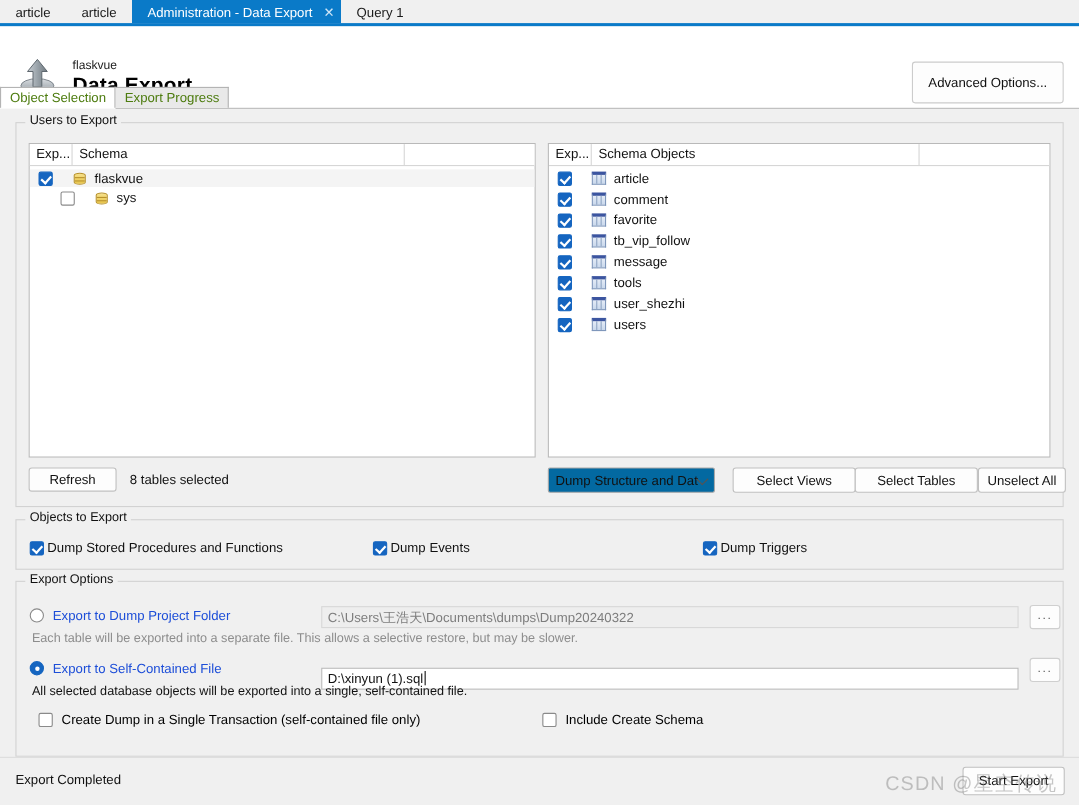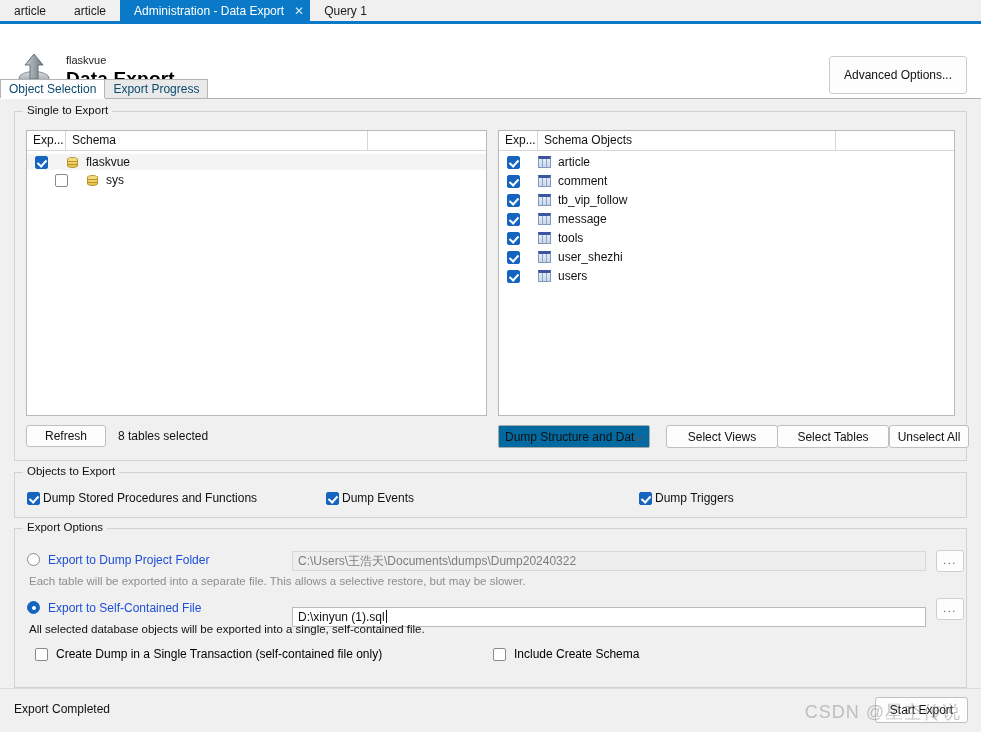--- a/index.html
+++ b/index.html
@@ -104,21 +104,21 @@
     box-sizing: border-box;
   }
   .inner-tab {
     height: 19px;
     line-height: 19px;
     padding: 0 8px;
     font-size: 12px;
     border: 1px solid #b4b4b4;
     border-bottom: none;
     background: #e9e9e9;
-    color: #0c4a6e;
+    color: #4d7c0f;
     margin-right: -1px;
     box-sizing: border-box;
   }
   .inner-tab.active {
     background: #ffffff;
     position: relative;
     z-index: 2;
     box-shadow: 0 1px 0 0 #fff;
   }
 
@@ -310,21 +310,21 @@
   .cb-opt {
     position: absolute;
     display: flex;
     align-items: center;
     gap: 3px;
     font-size: 12px;
     color: #111;
     top: 18px;
   }
   #opt-proc { left: 12px; }
-  #opt-events { left: 311px; }
+  #opt-events { left: 324px; }
   #opt-trig { left: 624px; }
 
   
   .radio {
     width: 13px; height: 13px; border-radius: 50%;
     border: 1px solid #8a8a8a; background: #fff;
     box-sizing: border-box; flex: 0 0 auto; position: relative;
   }
   .radio.on { border-color: #1565c0; background: #1565c0; }
   .radio.on::after {
@@ -472,21 +472,21 @@
 </div>
 
 <div class="inner-tabs">
   <div class="inner-tab active">Object Selection</div>
   <div class="inner-tab">Export Progress</div>
 </div>
 
 <div class="panel">
 
   <div class="group" id="grp-tables">
-    <div class="glabel">Single to Export</div>
+    <div class="glabel">Users to Export</div>
 
     <div class="listbox" id="list-left">
       <div class="lb-head">
         <div class="col c1">Exp...</div>
         <div class="col c2">Schema</div>
         <div class="col c3"></div>
       </div>
       <div class="lb-row sel" style="margin-top:3px;">
         <span class="cb-cell">
             <span class="cbx on"></span>
@@ -522,20 +522,27 @@
               <span class="cbx on"></span>
             </span>
             <span class="ico-tbl"></span>
             <span class="row-label">comment</span>
           </div>
           <div class="lb-row" style="margin-top: 3px;">
             <span class="cb-cell">
               <span class="cbx on"></span>
             </span>
             <span class="ico-tbl"></span>
+            <span class="row-label">favorite</span>
+          </div>
+          <div class="lb-row" style="margin-top: 3px;">
+            <span class="cb-cell">
+              <span class="cbx on"></span>
+            </span>
+            <span class="ico-tbl"></span>
             <span class="row-label">tb_vip_follow</span>
           </div>
           <div class="lb-row" style="margin-top: 3px;">
             <span class="cb-cell">
               <span class="cbx on"></span>
             </span>
             <span class="ico-tbl"></span>
             <span class="row-label">message</span>
           </div>
           <div class="lb-row" style="margin-top: 3px;">

